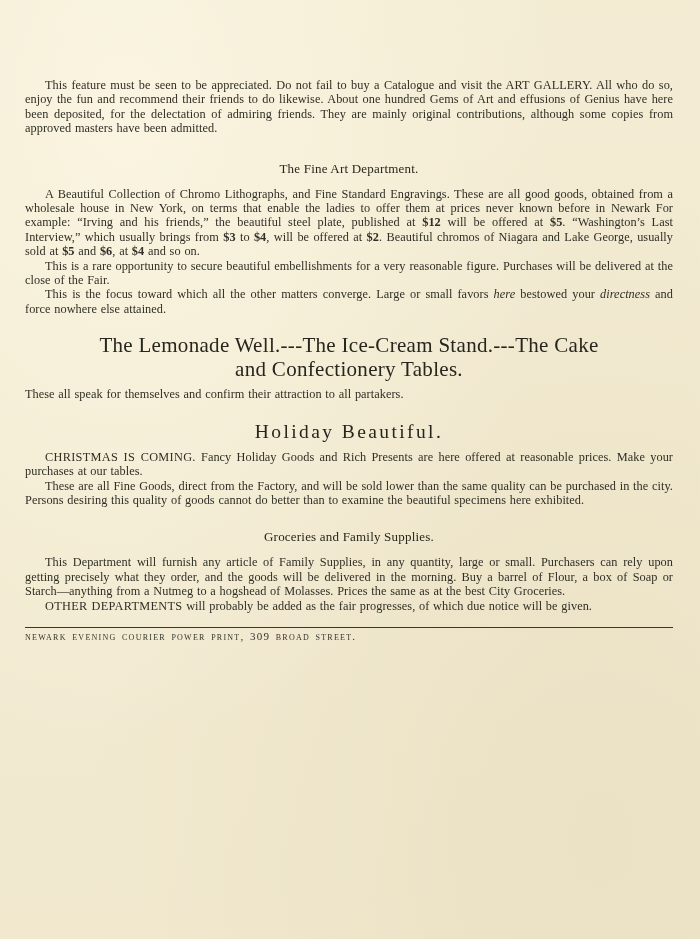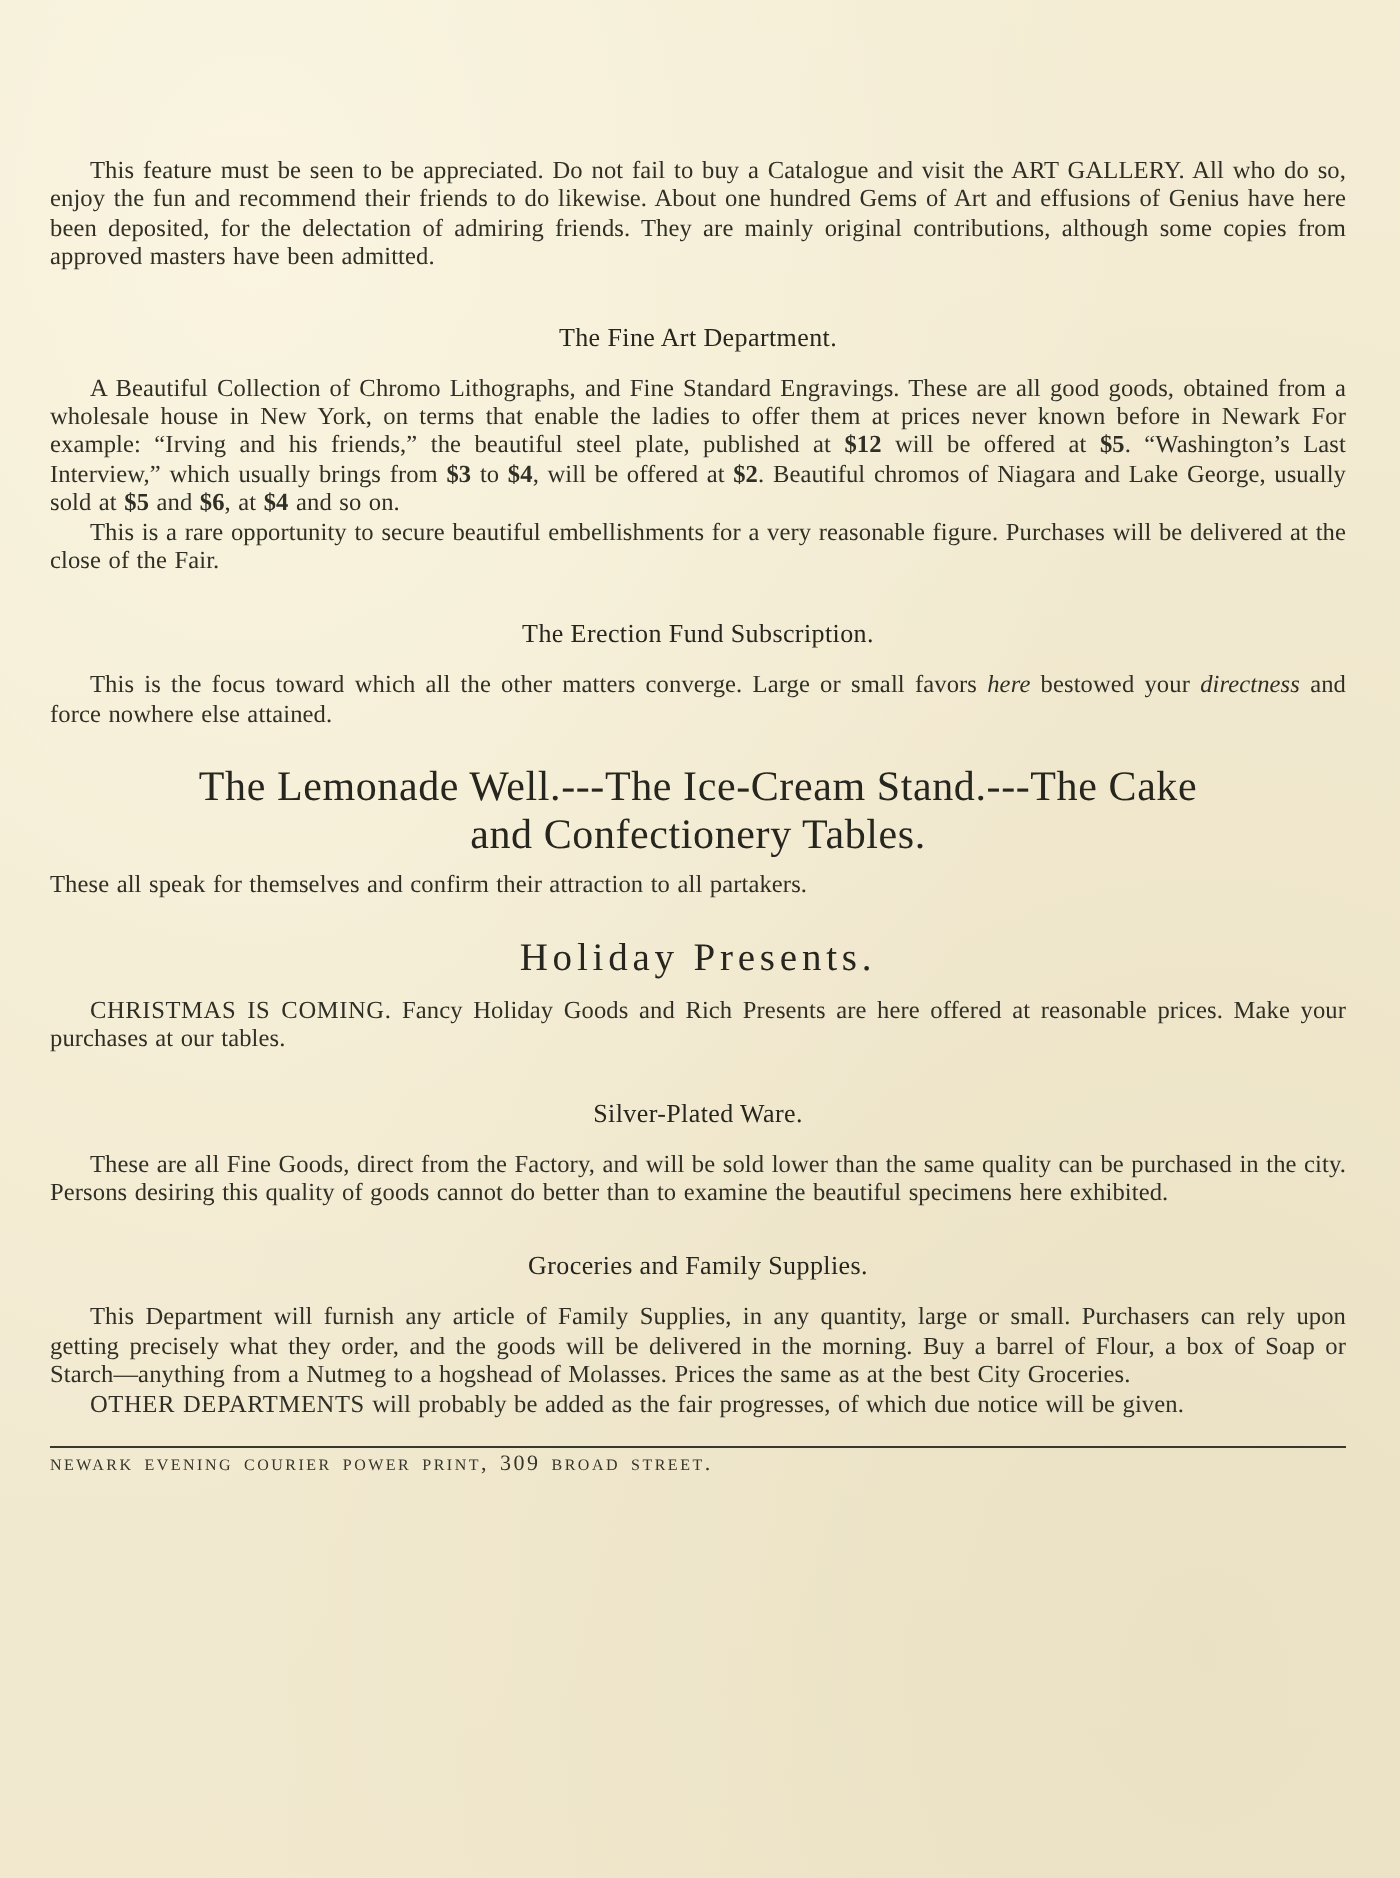--- a/index.html
+++ b/index.html
@@ -117,39 +117,33 @@
   <div class="column">
 
     <p class="body-text">This feature must be seen to be appreciated.  Do not fail to buy a Catalogue and visit the ART GALLERY.  All who do so, enjoy the fun and recommend their friends to do likewise. About one hundred Gems of Art and effusions of Genius have here been deposited, for the delectation of admiring friends.  They are mainly original contributions, although some copies from approved masters have been admitted.</p>
 
     <div class="heading-block first">
       <h2 class="section-heading">The Fine Art Department.</h2>
     </div>
     <p class="body-text"><span>A Beautiful Collection of Chromo Lithographs, and Fine Standard Engravings.  These are all good goods, obtained from a wholesale house in New York, on terms that enable the ladies to offer them at prices never known before in Newark   For example: “Irving and his friends,” the beautiful steel plate, published at </span><span class="bold-amount">$12</span><span> will be offered at </span><span class="bold-amount">$5</span><span>.   “Washington’s Last Interview,” which usually brings from </span><span class="bold-amount">$3</span><span> to </span><span class="bold-amount">$4</span><span>, will be offered at </span><span class="bold-amount">$2</span><span>.  Beautiful chromos of Niagara and Lake George, usually sold at </span><span class="bold-amount">$5</span><span> and </span><span class="bold-amount">$6</span><span>, at </span><span class="bold-amount">$4</span><span> and so on.</span></p>
     <p class="body-text para-group">This is a rare opportunity to secure beautiful embellishments for a very reasonable figure. Purchases will be delivered at the close of the Fair.</p>
 
-    <div class="heading-block">
-      <h2 class="section-heading">The Erection Fund Subscription.</h2>
-    </div>
     <p class="body-text"><span>This is the focus toward which all the other matters converge.   Large or small favors </span><span class="italic-word">here</span><span> bestowed your </span><span class="italic-word">directness</span><span> and force nowhere else attained.</span></p>
 
     <div class="heading-block">
       <h2 class="section-heading wide">The Lemonade Well.---The Ice-Cream Stand.---The Cake</h2>
       <h2 class="section-heading wide">and Confectionery Tables.</h2>
     </div>
     <p class="body-text no-indent">These all speak for themselves and confirm their attraction to all partakers.</p>
 
     <div class="heading-block">
-      <h2 class="section-heading spaced">Holiday Presents.</h2>
+      <h2 class="section-heading spaced">Holiday Beautiful.</h2>
     </div>
     <p class="body-text"><span class="smallcaps-lead">CHRISTMAS IS COMING.</span><span>  Fancy Holiday Goods and Rich Presents are here offered at reasonable prices.  Make your purchases at our tables.</span></p>
 
-    <div class="heading-block">
-      <h2 class="section-heading">Silver-Plated Ware.</h2>
-    </div>
     <p class="body-text">These are all Fine Goods, direct from the Factory, and will be sold lower than the same quality can be purchased in the city.   Persons desiring this quality of goods cannot do better than to examine the beautiful specimens here exhibited.</p>
 
     <div class="heading-block">
       <h2 class="section-heading">Groceries and Family Supplies.</h2>
     </div>
     <p class="body-text">This Department will furnish any article of Family Supplies, in any quantity, large or small. Purchasers can rely upon getting precisely what they order, and the goods will be delivered in the morning.  Buy a barrel of Flour, a box of Soap or Starch—anything from a Nutmeg to a hogshead of Molasses.   Prices the same as at the best City Groceries.</p>
     <p class="body-text para-group"><span class="smallcaps-lead">OTHER DEPARTMENTS</span><span> will probably be added as the fair progresses, of which due notice will be given.</span></p>
 
     <hr class="imprint-rule">
     <div class="imprint"><span>Newark Evening Courier Power Print, </span><span class="num">309</span><span> Broad Street.</span></div>

